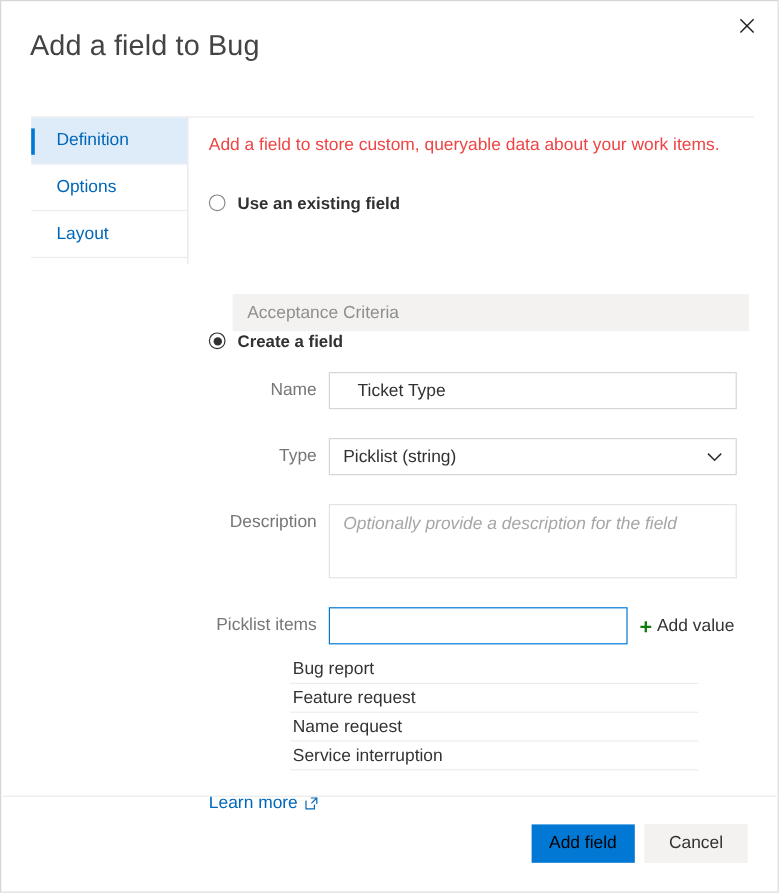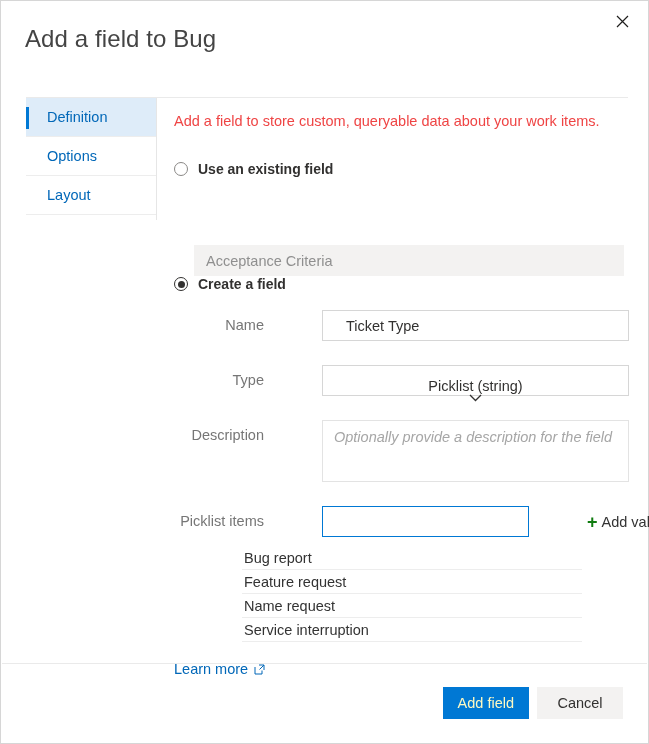--- a/index.html
+++ b/index.html
@@ -103,44 +103,42 @@
     display: flex; align-items: center;
     padding: 0 11px;
     font-size: 14.5px; color: #8f8f8f;
   }
 
   
   .fields { margin-top: 18px; }
   .frow {
     display: flex; align-items: flex-start;
     margin-bottom: 24px;
-    gap: 48px;
   }
   .flabel {
     width: 100px; flex: none;
     text-align: right; padding-right: 10px;
     font-size: 14.5px; color: #767676;
     line-height: 31px;
   }
   .finput {
     width: 340px; height: 31px;
     border: 1px solid #d6d6d6; background: #ffffff;
     font-size: 14.5px; color: #323130;
     padding: 0 23px;
     display: flex; align-items: center;
     font-family: inherit;
   }
   .fselect {
     width: 340px; height: 31px;
     border: 1px solid #d6d6d6; background: #ffffff;
     font-size: 14.5px; color: #323130;
-    padding: 12px 11px;
+    padding: 0 11px;
     display: flex; align-items: center; justify-content: space-between;
     cursor: pointer;
-    flex-direction: column;
   }
   .chev { color: #323130; display: flex; align-items: center; }
   .ftextarea {
     width: 340px; height: 62px;
     border: 1px solid #e3e3e3; background: #ffffff;
     font-size: 14.5px; color: #a6a6a6;
     padding: 7px 11px;
     font-style: italic;
     line-height: 19px;
   }
@@ -188,21 +186,21 @@
     position: absolute; right: 25px; top: 686px;
     display: flex; gap: 8px;
   }
   .btn {
     height: 32px; min-width: 86px;
     font-size: 14.5px; font-family: inherit;
     border: 1px solid transparent;
     display: flex; align-items: center; justify-content: center;
     cursor: pointer; padding: 0 14px;
   }
-  .btn-primary { background: #0078d4; color: #fef9c3; }
+  .btn-primary { background: #0078d4; color: #000000; }
   .btn-default { background: #f3f2f1; color: #323130; border-color: #f3f2f1; }
 </style>
 </head>
 <body>
 
 <div class="dialog">
 
   <div class="dlg-header">
     <div class="dlg-title">Add a field to Bug</div>
     <button class="close-btn" aria-label="Close">

